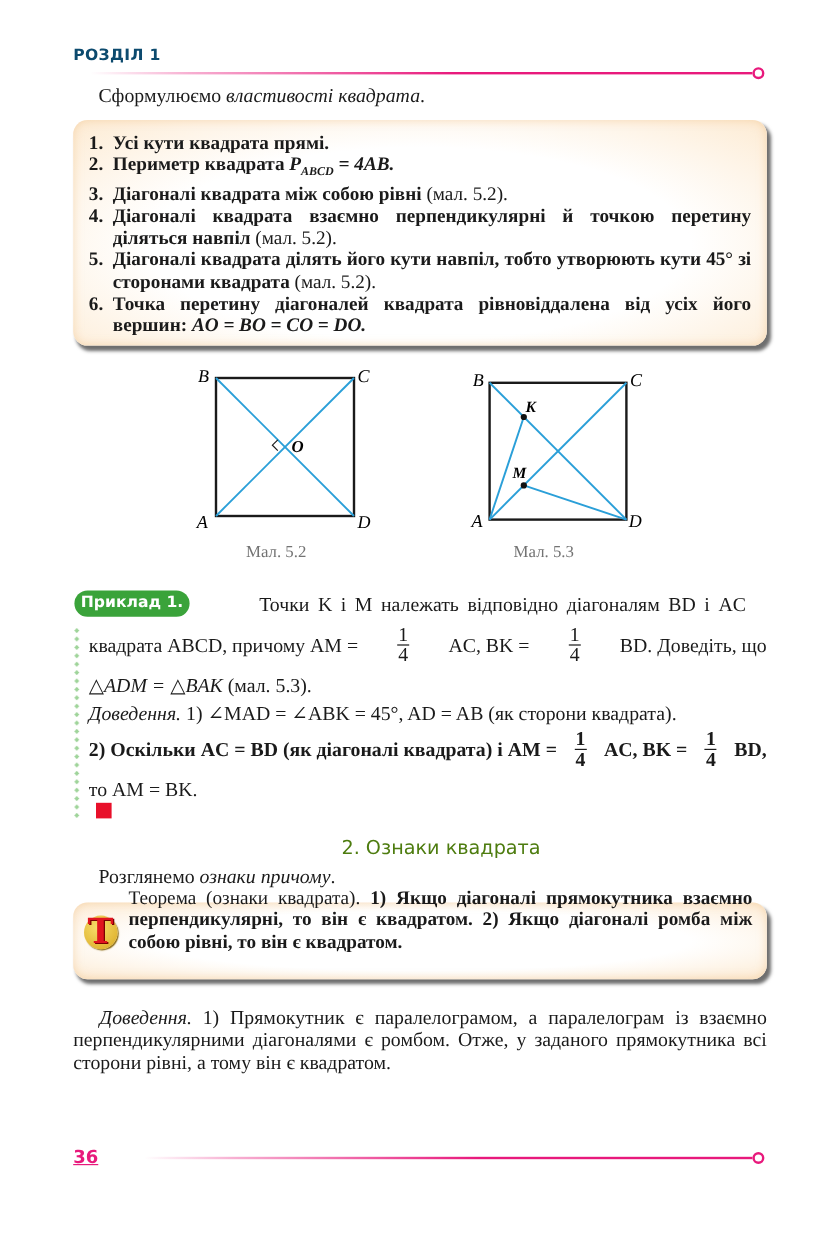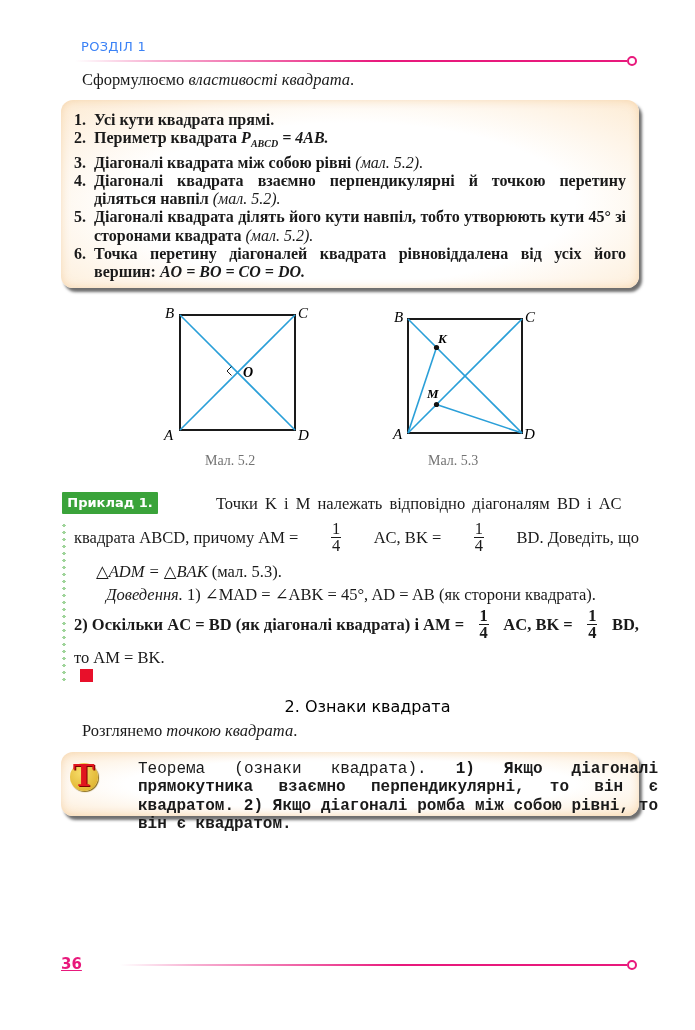--- a/index.html
+++ b/index.html
@@ -2,21 +2,21 @@
 <html><head>
 <meta charset="utf-8">
 <style>
   * { box-sizing: border-box; margin: 0; padding: 0; }
   html, body { width: 695px; height: 1030px; background: #ffffff; overflow: hidden; }
   body { position: relative; font-family: "DejaVu Serif", "Liberation Serif", serif; color: #1a1a1a; }
 
   .chapter-label {
     position: absolute; left: 61px; top: 39px;
     font-family: "DejaVu Sans", "Liberation Sans", sans-serif;
-    font-weight: normal; font-size: 13px; color: #3b82f6; letter-spacing: 0.3px; margin-left: 20px;
+    font-weight: bold; font-size: 13px; color: #0c4a6e; letter-spacing: 0.3px;
   }
   .rule {
     position: absolute; height: 2px;
     background: linear-gradient(to right, rgba(232,25,124,0) 0%, rgba(232,25,124,0.35) 15%, #e8197c 55%, #e8197c 100%);
   }
   .rule-top { left: 75px; width: 552px; top: 60px; }
   .rule-bottom { left: 120px; width: 507px; top: 964px; }
   .rule-end {
     position: absolute; width: 10px; height: 10px; border: 2px solid #e8197c;
     border-radius: 50%; background: #fff;
@@ -38,72 +38,72 @@
     background: radial-gradient(ellipse at 50% 55%, #ffffff 55%, #fdebd3 100%);
     box-shadow: 3px 4px 3px #6e6e6e, inset 0 0 8px rgba(240,190,130,0.5);
   }
   .props-list {
     position: absolute; left: 74px; top: 111px; width: 552px;
     font-family: "Liberation Serif", "DejaVu Serif", serif; font-weight: bold;
     font-size: 16px; line-height: 18.3px; color: #1a1a1a; list-style: none;
   }
   .props-list li { position: relative; padding-left: 20px; text-align: justify; }
   .props-list li .num { position: absolute; left: 0; top: 0; }
-  .props-list .n { font-weight: normal; font-style: italic; }
+  .props-list .n { font-weight: normal; }
   .props-list i { font-style: italic; }
   sub { font-size: 10px; vertical-align: -4px; }
 
   .figure { position: absolute; }
   .fig-caption {
     position: absolute; font-family: "Liberation Serif", "DejaVu Serif", serif;
     font-size: 14px; color: #737373;
   }
 
   .example-badge {
     position: absolute; left: 62px; top: 492px; width: 96px; height: 22px;
-    background: #3aa33a; border-radius: 1px; color: #fff;
+    background: #3aa33a; border-radius: 11px; color: #fff;
     font-family: "DejaVu Sans", "Liberation Sans", sans-serif; font-weight: bold;
     font-size: 13px; line-height: 22px; text-align: center;
   }
   .dots {
     position: absolute; left: 62px; top: 522px; width: 4px; height: 162px;
     background-image: radial-gradient(circle, #9fd49a 1.6px, transparent 1.8px);
     background-size: 4px 7px; background-repeat: repeat-y;
   }
 
   .frac { display: inline-block; vertical-align: middle; text-align: center; font-style: normal; line-height: 16px; margin: 0 1px; }
   .frac span { display: block; }
   .frac .top { border-bottom: 1px solid #1a1a1a; padding: 0 1px; }
 
   .qed { display: inline-block; width: 13px; height: 13px; background: #e8102a; vertical-align: -1px; margin-left: 6px; }
 
   .section-title {
     position: absolute; left: 0; width: 695px; top: 697px; text-align: center; padding-left: 40px;
-    font-family: "DejaVu Sans", "Liberation Sans", sans-serif; font-size: 16px; color: #000000;
+    font-family: "DejaVu Sans", "Liberation Sans", sans-serif; font-size: 16px; color: #4d7c0f;
   }
 
   .theorem-box {
     position: absolute; left: 61px; top: 752px; width: 578px; height: 64px;
     border-radius: 12px;
     background: radial-gradient(ellipse at 50% 50%, #ffffff 55%, #fdebd3 100%);
     box-shadow: 3px 4px 3px #6e6e6e, inset 0 0 8px rgba(240,190,130,0.5);
   }
   .t-icon {
     position: absolute; left: 70px; top: 763px; width: 28px; height: 28px; border-radius: 50%;
     background: radial-gradient(circle at 40% 35%, #f7dd6a, #d9a820);
     box-shadow: 1px 1px 1px #8a6a10;
   }
   .t-icon span {
     position: absolute; left: 3px; top: -4px; font-family: "DejaVu Serif", serif; font-weight: bold;
     font-size: 29px; color: #e0141e; text-shadow: 1px 1px 0 #7a0000;
   }
   .theorem-text {
-    position: absolute; left: 107px; top: 760px; width: 520px;
-    font-family: Liberation Mono, monospace; font-size: 16px; line-height: 18.3px;
-    text-align: justify; font-weight: bold; margin-left: 31px;
+    position: absolute; left: 107px; top: 740px; width: 520px;
+    font-family: Liberation Serif, serif; font-size: 16px; line-height: 18.3px;
+    text-align: justify; font-weight: bold;
   }
   .theorem-text .n { font-weight: normal; }
 
   .proof2 { left: 61px; top: 838px; width: 578px; text-align: justify; }
   .proof2 p { text-indent: 22px; }
 
   .page-number {
     position: absolute; left: 61px; top: 955px;
     font-family: "DejaVu Sans", "Liberation Sans", sans-serif; font-weight: bold;
     font-size: 15px; color: #e8197c; text-decoration: underline;
@@ -190,25 +190,25 @@
       <span>4</span>
     </span>
   <span>AC, BK =</span>
   <span class="frac">
       <span class="top">1</span>
       <span>4</span>
     </span>
   <span>BD. Доведіть, що</span>
 </div>
 
-<div class="para" style="left:74px; top:562px;margin-left:22px;">
+<div class="para" style="left:74px; top:562px;">
   <i>△ADM = △BAK</i><span> (мал. 5.3).</span>
 </div>
 
-<div class="para" style="left:74px; top:585px; width:565px;margin-left:32px;">
+<div class="para" style="left:74px; top:585px; width:565px;">
   <i>Доведення.</i><span> 1) ∠MAD = ∠ABK = 45°, AD = AB (як сторони квадрата).</span>
 </div>
 
 <div class="para" style="left:74px; top:608px; width:565px; display:flex; align-items:center; justify-content:space-between;font-weight:bold;">
   <span>2) Оскільки AC = BD (як діагоналі квадрата) і AM =</span>
   <span class="frac">
       <span class="top">1</span>
       <span>4</span>
     </span>
   <span>AC, BK =</span>
@@ -220,29 +220,30 @@
 </div>
 
 <div class="para" style="left:74px; top:648px;">то AM = BK.</div>
 
 <div class="para" style="left:74px; top:666px; width:565px;">
   <span class="qed"></span>
 </div>
 
 <div class="section-title">2. Ознаки квадрата</div>
 <div class="para" style="left:82px; top:721px;">
-  <span>Розглянемо </span><i>точкою квадрата</i><span>.</span>
+  <span>Розглянемо </span><i>ознаки причому</i><span>.</span>
 </div>
 
 <div class="theorem-box"></div>
 <div class="t-icon">
     <span>T</span>
   </div>
 <div class="theorem-text">
   <span class="n">Теорема (ознаки квадрата).</span><span> 1) Якщо діагоналі прямокутника взаємно перпендикулярні, то він є квадратом. 2) Якщо діагоналі ромба між собою рівні, то він є квадратом.</span>
 </div>
 
 <div class="para proof2">
+  <p><i>Доведення.</i><span> 1) Прямокутник є паралелограмом, а паралелограм із взаємно перпендикулярними діагоналями є ромбом. Отже, у заданого прямокутника всі сторони рівні, а тому він є квадратом.</span></p>
 </div>
 
 <div class="page-number">36</div>
 <div class="rule rule-bottom"></div>
 <div class="rule-end rule-end-bottom"></div>
 
 </body></html>

